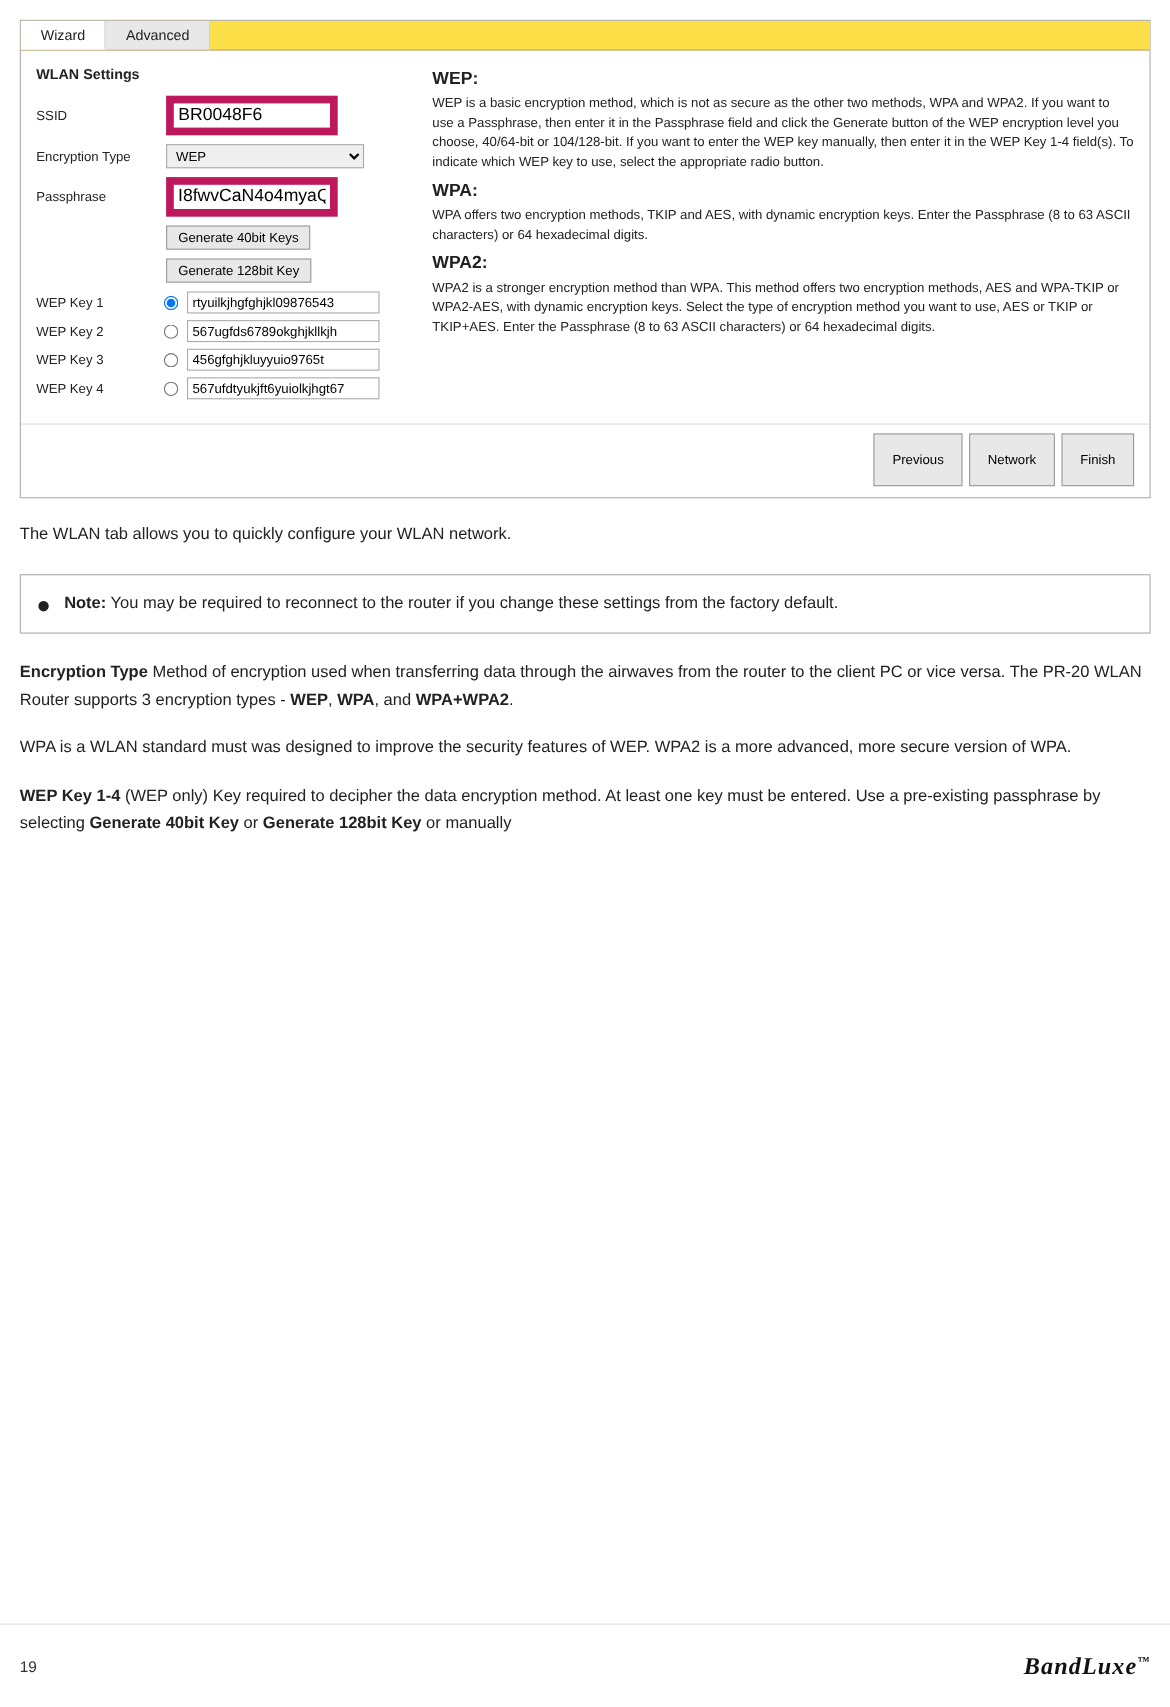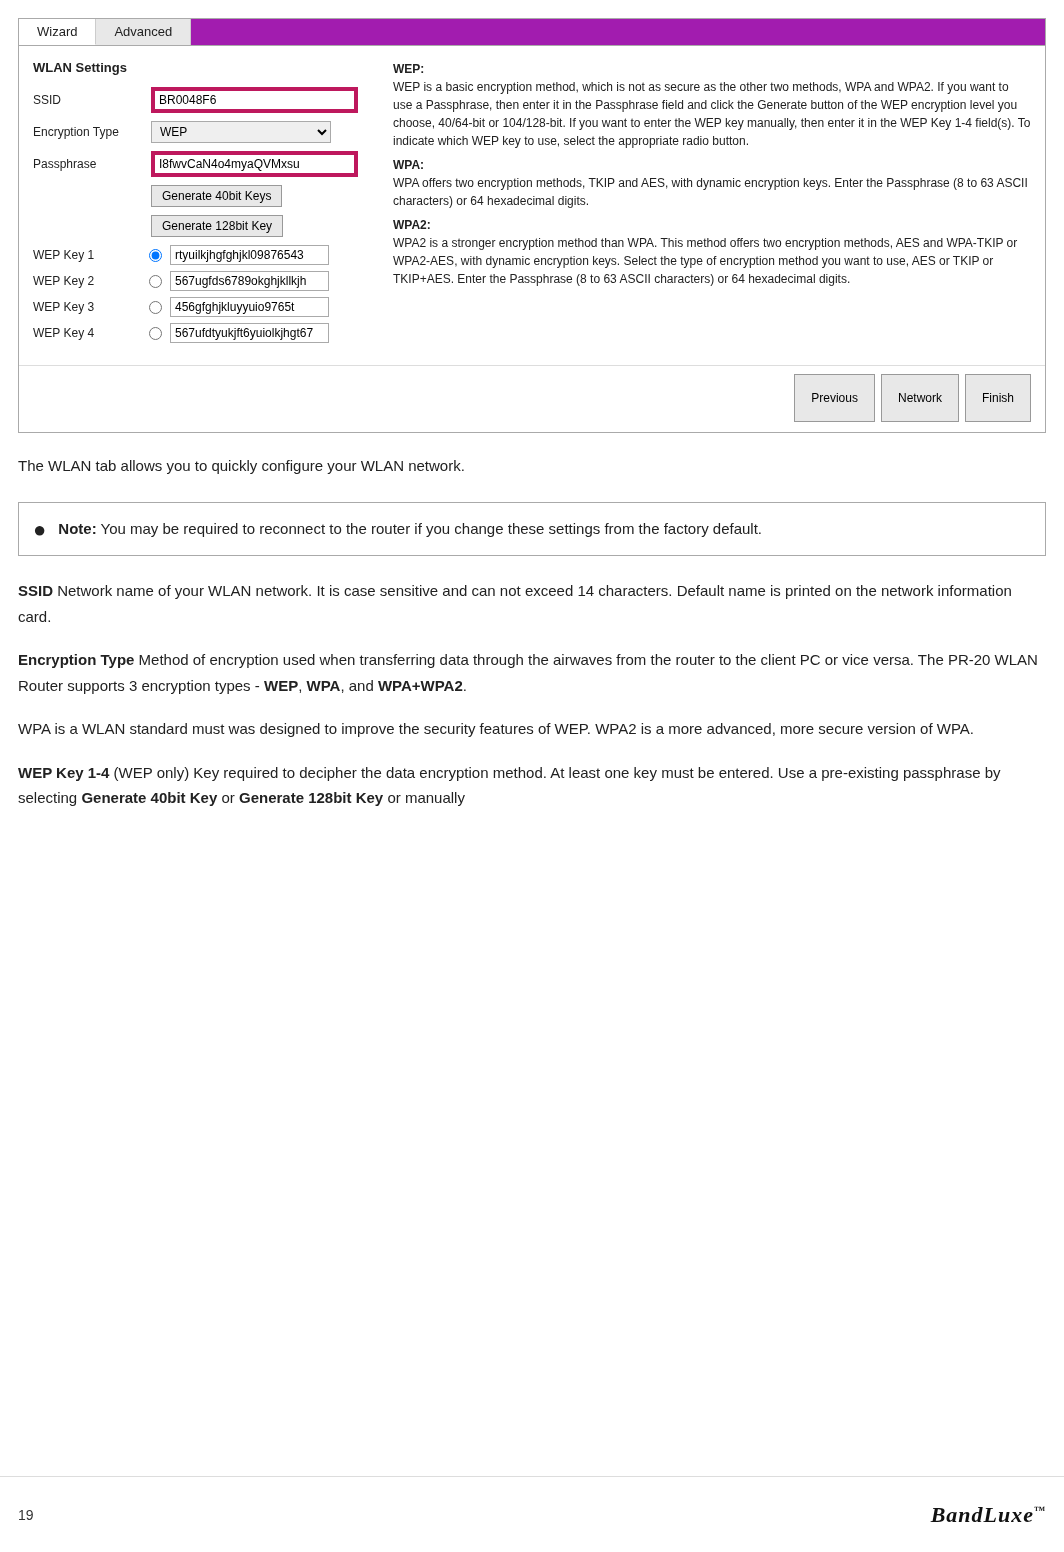--- a/index.html
+++ b/index.html
@@ -15,21 +15,21 @@
 
     
     .dialog-panel {
       border: 1px solid #aaa;
       margin: 18px 18px 0 18px;
       background: #fff;
     }
     .tab-bar {
       display: flex;
       border-bottom: 1px solid #aaa;
-      background: #a21caf;
+      background: #fde047;
     }
     .tab {
       padding: 5px 18px;
       cursor: pointer;
       font-size: 13px;
       border-right: 1px solid #ccc;
       background: #e8e8e8;
     }
     .tab.active {
       background: #fff;
@@ -73,24 +73,24 @@
       margin-bottom: 8px;
       gap: 8px;
     }
     .form-label {
       width: 110px;
       font-size: 12px;
       text-align: left;
       flex-shrink: 0;
     }
     .form-input {
-      border: 4px solid #be185d;
+      border: 7px solid #be185d;
       padding: 2px 4px;
-      font-size: 12px;
-      width: 207px;
+      font-size: 16px;
+      width: 156px;
     }
     .form-select {
       border: 1px solid #aaa;
       padding: 2px 4px;
       font-size: 12px;
       width: 180px;
     }
     .btn-row {
       display: flex;
       gap: 8px;
@@ -114,25 +114,25 @@
       width: 110px;
       font-size: 12px;
     }
     .radio-input {
       margin-right: 2px;
     }
     .wep-key-input {
       border: 1px solid #aaa;
       padding: 2px 4px;
       font-size: 12px;
-      width: 159px;
+      width: 175px;
     }
     .panel-right .help-section-title {
       font-weight: bold;
-      font-size: 12px;
+      font-size: 16px;
     }
     .panel-right p {
       margin-bottom: 6px;
       font-size: 12px;
       line-height: 1.5;
     }
     .panel-footer {
       display: flex;
       justify-content: flex-end;
       padding: 8px 14px 10px 14px;
@@ -303,23 +303,20 @@
 <div class="body-content">
   <p class="intro-text">The WLAN tab allows you to quickly configure your WLAN network.</p>
 
   <div class="note-box">
     <div class="note-bullet">●</div>
     <div class="note-text">
       <strong>Note:</strong><span> You may be required to reconnect to the router if you change these settings from the factory default.</span>
     </div>
   </div>
 
-  <p class="body-para">
-    <strong>SSID</strong><span> Network name of your WLAN network. It is case sensitive and can not exceed 14 characters. Default name is printed on the network information card.</span>
-  </p>
 
   <p class="body-para">
     <strong>Encryption Type</strong><span> Method of encryption used when transferring data through the airwaves from the router to the client PC or vice versa. The PR-20 WLAN Router supports 3 encryption types - </span><strong>WEP</strong><span>, </span><strong>WPA</strong><span>, and </span><strong>WPA+WPA2</strong><span>.</span>
   </p>
 
   <p class="body-para">WPA is a WLAN standard must was designed to improve the security features of WEP. WPA2 is a more advanced, more secure version of WPA.</p>
 
 
   <p class="body-para">
     <strong>WEP Key 1-4</strong><span> (WEP only) Key required to decipher the data encryption method. At least one key must be entered. Use a pre-existing passphrase by selecting </span><strong>Generate 40bit Key</strong><span> or </span><strong>Generate 128bit Key</strong><span> or manually</span>

